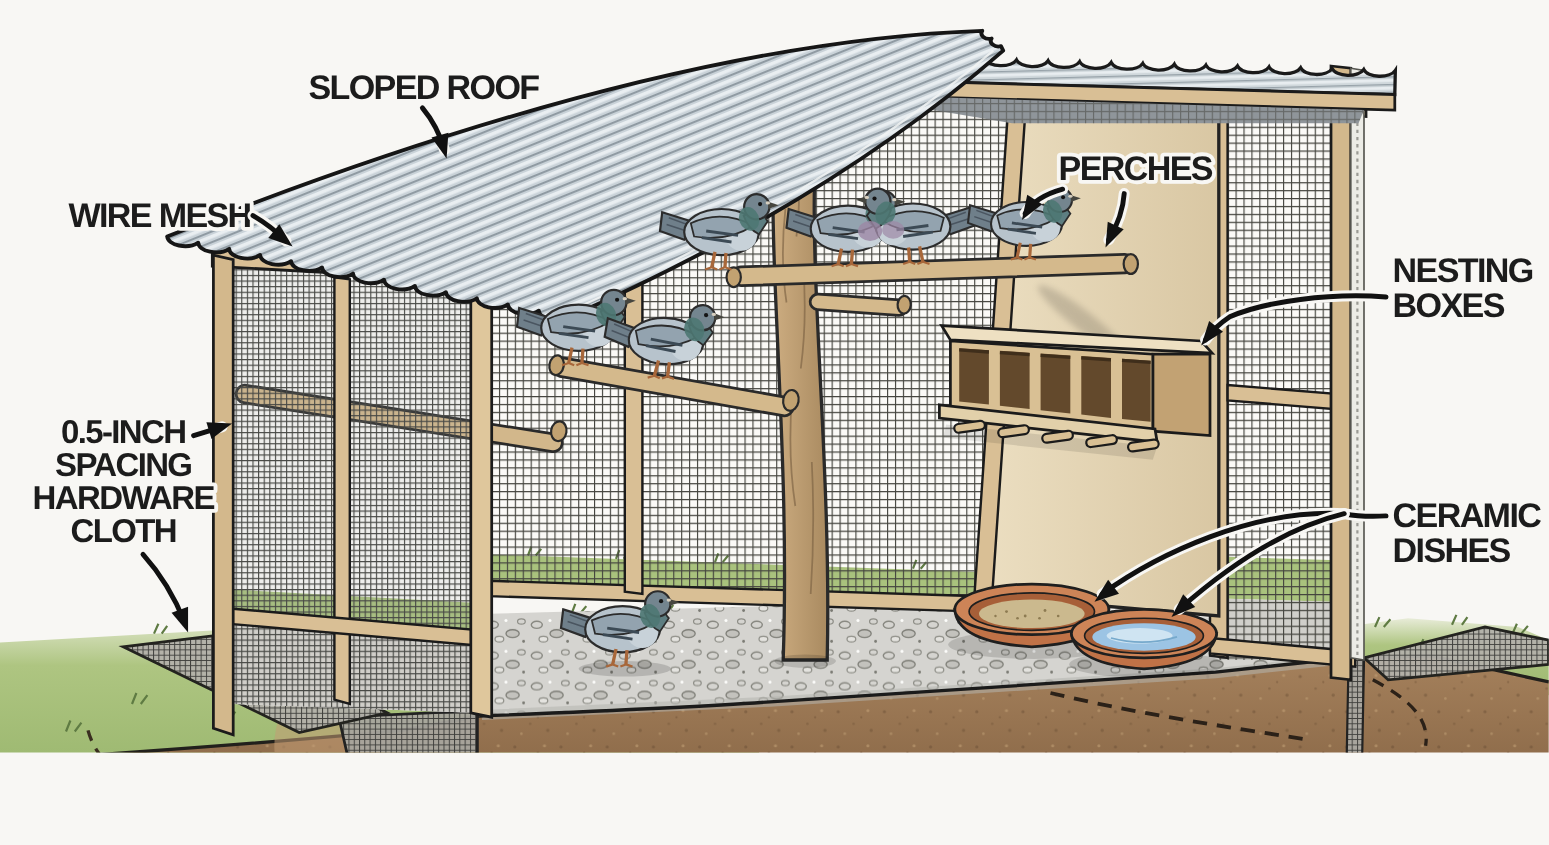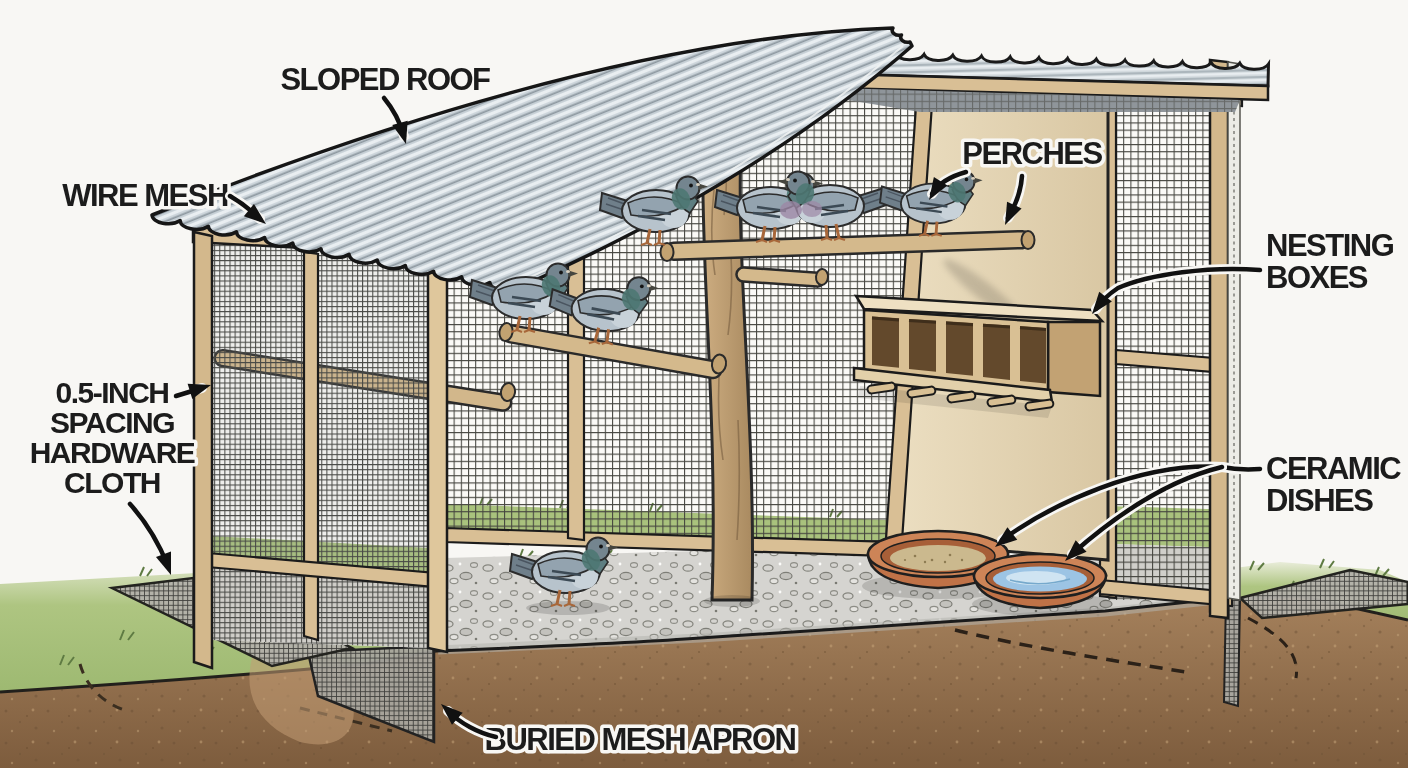--- a/index.html
+++ b/index.html
@@ -1,16 +1,16 @@
 <!DOCTYPE html>
 <html><head>
 <meta charset="utf-8">
 <style>
   html,body{margin:0;padding:0;background:#f8f7f4;}
-  #stage{position:relative;width:1408px;height:768px;overflow:hidden;
+  #stage{position:relative;width:1408px;height:684px;overflow:hidden;
          font-family:"Liberation Sans",sans-serif;}
   svg{display:block}
   .lbl{font-family:"Liberation Sans","DejaVu Sans",sans-serif;
        font-weight:700;fill:#1c1c1c;letter-spacing:-1.5px;
        paint-order:stroke;stroke:#f8f7f4;stroke-width:7px;stroke-linejoin:round;}
   .arrow{fill:none;stroke:#111;stroke-width:4.5;stroke-linecap:round;}
   .arrowcase{fill:none;stroke:#f8f7f4;stroke-width:10;stroke-linecap:round;}
   .ahead{fill:#111;}
 </style>
 </head>

